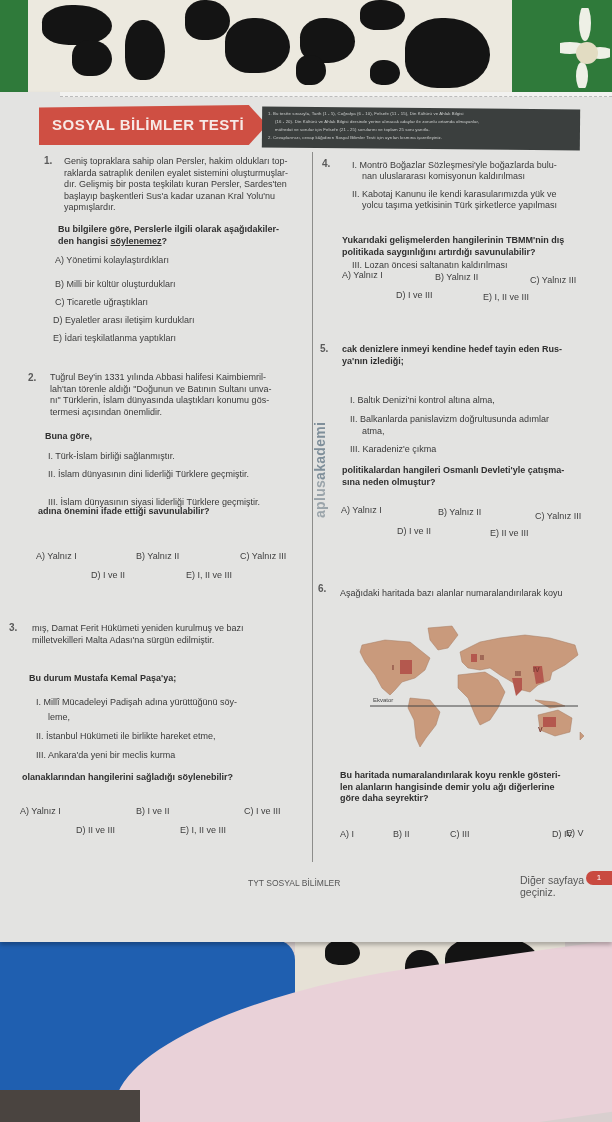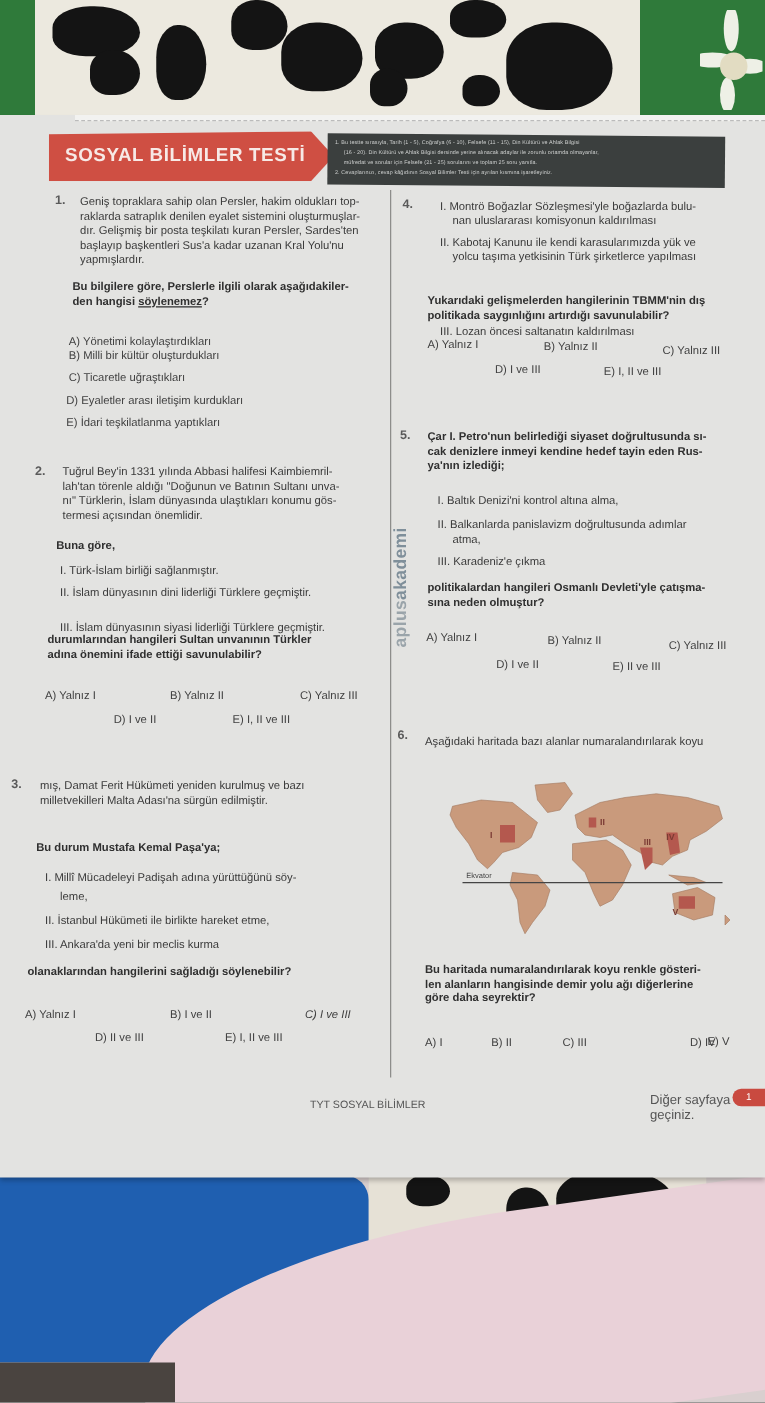--- a/index.html
+++ b/index.html
@@ -101,41 +101,40 @@
     <div>Geniş topraklara sahip olan Persler, hakim oldukları top-</div>
     <div>raklarda satraplık denilen eyalet sistemini oluşturmuşlar-</div>
     <div>dır. Gelişmiş bir posta teşkilatı kuran Persler, Sardes'ten</div>
     <div>başlayıp başkentleri Sus'a kadar uzanan Kral Yolu'nu</div>
     <div>yapmışlardır.</div>
   </div>
   <div class="t b" style="left:58px;top:224px;width:245px;">
     <div>Bu bilgilere göre, Perslerle ilgili olarak aşağıdakiler-</div>
     <div><span>den hangisi </span><span class="u">söylenemez</span><span>?</span></div>
   </div>
-  <div class="opt" style="left:55px;top:268px;">A) Yönetimi kolaylaştırdıkları</div>
+  <div class="opt" style="left:55px;top:255px;">A) Yönetimi kolaylaştırdıkları</div>
   <div class="opt" style="left:55px;top:279px;">B) Milli bir kültür oluşturdukları</div>
   <div class="opt" style="left:55px;top:297px;">C) Ticaretle uğraştıkları</div>
   <div class="opt" style="left:53px;top:315px;">D) Eyaletler arası iletişim kurdukları</div>
   <div class="opt" style="left:53px;top:333px;">E) İdari teşkilatlanma yaptıkları</div>
 </div>
 
 <div>
   <div class="num" style="left:28px;top:372px;">2.</div>
   <div class="t" style="left:50px;top:372px;width:245px;">
     <div>Tuğrul Bey'in 1331 yılında Abbasi halifesi Kaimbiemril-</div>
     <div>lah'tan törenle aldığı "Doğunun ve Batının Sultanı unva-</div>
     <div>nı" Türklerin, İslam dünyasında ulaştıkları konumu gös-</div>
     <div>termesi açısından önemlidir.</div>
   </div>
   <div class="t b" style="left:45px;top:431px;">Buna göre,</div>
   <div class="t" style="left:48px;top:451px;">I.  Türk-İslam birliği sağlanmıştır.</div>
   <div class="t" style="left:48px;top:469px;">II.  İslam dünyasının dini liderliği Türklere geçmiştir.</div>
   <div class="t" style="left:48px;top:487px;margin-top:10px;">III. İslam dünyasının siyasi liderliği Türklere geçmiştir.</div>
   <div class="t b" style="left:38px;top:506px;width:255px;">
-    <div>durumlarından hangileri Sultan unvanının Türkler</div>
     <div>adına önemini ifade ettiği savunulabilir?</div>
   </div>
   <div class="opt" style="left:36px;top:551px;">A) Yalnız I</div>
   <div class="opt" style="left:136px;top:551px;">B) Yalnız II</div>
   <div class="opt" style="left:240px;top:551px;">C) Yalnız III</div>
   <div class="opt" style="left:91px;top:570px;">D) I ve II</div>
   <div class="opt" style="left:186px;top:570px;">E) I, II ve III</div>
 </div>
 
 <div>
@@ -145,21 +144,21 @@
     <div>milletvekilleri Malta Adası'na sürgün edilmiştir.</div>
   </div>
   <div class="t b" style="left:29px;top:673px;">Bu durum Mustafa Kemal Paşa'ya;</div>
   <div class="t" style="left:36px;top:697px;">I.  Millî Mücadeleyi Padişah adına yürüttüğünü söy-</div>
   <div class="t" style="left:48px;top:712px;">leme,</div>
   <div class="t" style="left:36px;top:731px;">II.  İstanbul Hükümeti ile birlikte hareket etme,</div>
   <div class="t" style="left:36px;top:750px;">III. Ankara'da yeni bir meclis kurma</div>
   <div class="t b" style="left:22px;top:772px;">olanaklarından hangilerini sağladığı söylenebilir?</div>
   <div class="opt" style="left:20px;top:806px;">A) Yalnız I</div>
   <div class="opt" style="left:136px;top:806px;">B) I ve II</div>
-  <div class="opt" style="left:244px;top:806px;font-style:italic;">C) I ve III</div>
+  <div class="opt" style="left:244px;top:806px;">C) I ve III</div>
   <div class="opt" style="left:76px;top:825px;">D) II ve III</div>
   <div class="opt" style="left:180px;top:825px;">E) I, II ve III</div>
 </div>
 
 <div>
   <div class="num" style="left:322px;top:158px;">4.</div>
   <div class="t" style="left:352px;top:160px;">I.  Montrö Boğazlar Sözleşmesi'yle boğazlarda bulu-</div>
   <div class="t" style="left:362px;top:171px;">nan uluslararası komisyonun kaldırılması</div>
   <div class="t" style="left:352px;top:189px;">II.  Kabotaj Kanunu ile kendi karasularımızda yük ve</div>
   <div class="t" style="left:362px;top:200px;">yolcu taşıma yetkisinin Türk şirketlerce yapılması</div>
@@ -171,21 +170,20 @@
   <div class="opt" style="left:342px;top:270px;">A) Yalnız I</div>
   <div class="opt" style="left:435px;top:272px;">B) Yalnız II</div>
   <div class="opt" style="left:530px;top:275px;">C) Yalnız III</div>
   <div class="opt" style="left:396px;top:290px;">D) I ve III</div>
   <div class="opt" style="left:483px;top:292px;">E) I, II ve III</div>
 </div>
 
 <div>
   <div class="num" style="left:320px;top:343px;">5.</div>
   <div class="t b" style="left:342px;top:344px;width:265px;">
-    <div>Çar I. Petro'nun belirlediği siyaset doğrultusunda sı-</div>
     <div>cak denizlere inmeyi kendine hedef tayin eden Rus-</div>
     <div>ya'nın izlediği;</div>
   </div>
   <div class="t" style="left:350px;top:395px;">I.  Baltık Denizi'ni kontrol altına alma,</div>
   <div class="t" style="left:350px;top:414px;">II.  Balkanlarda panislavizm doğrultusunda adımlar</div>
   <div class="t" style="left:362px;top:426px;">atma,</div>
   <div class="t" style="left:350px;top:444px;">III. Karadeniz'e çıkma</div>
   <div class="t b" style="left:342px;top:465px;width:265px;">
     <div>politikalardan hangileri Osmanlı Devleti'yle çatışma-</div>
     <div>sına neden olmuştur?</div>

